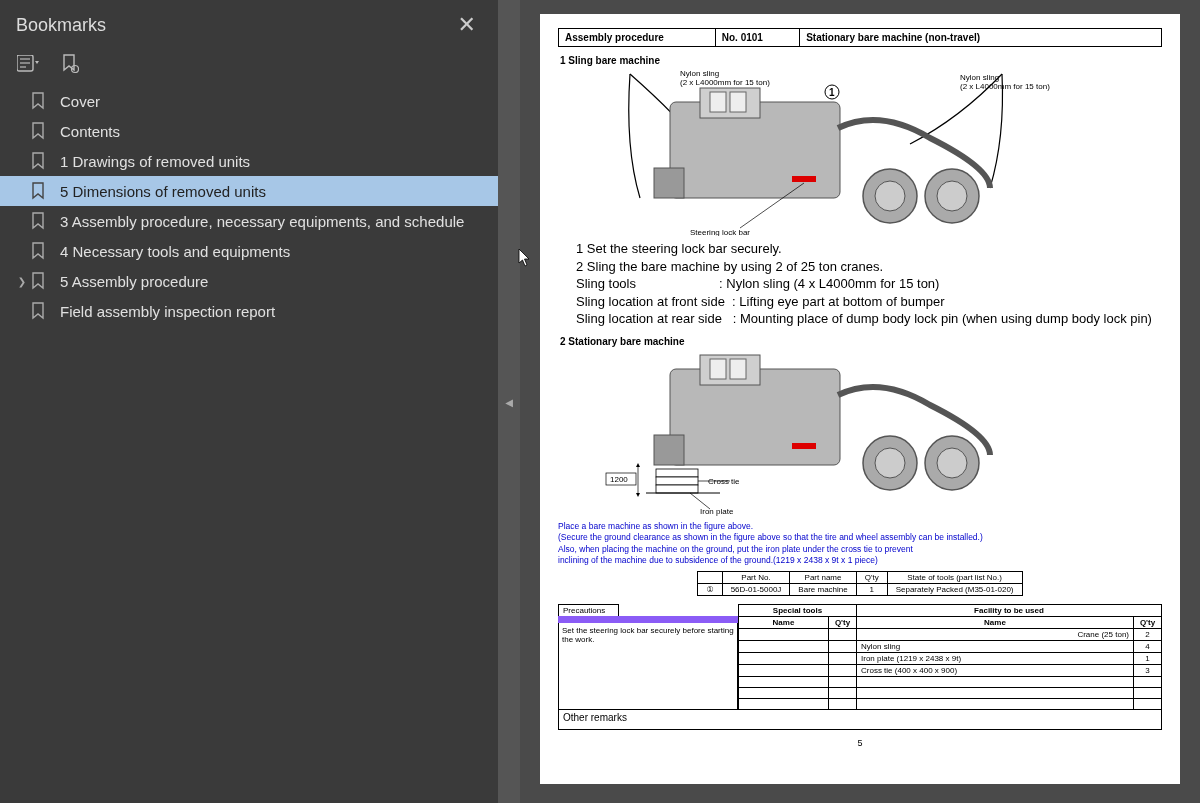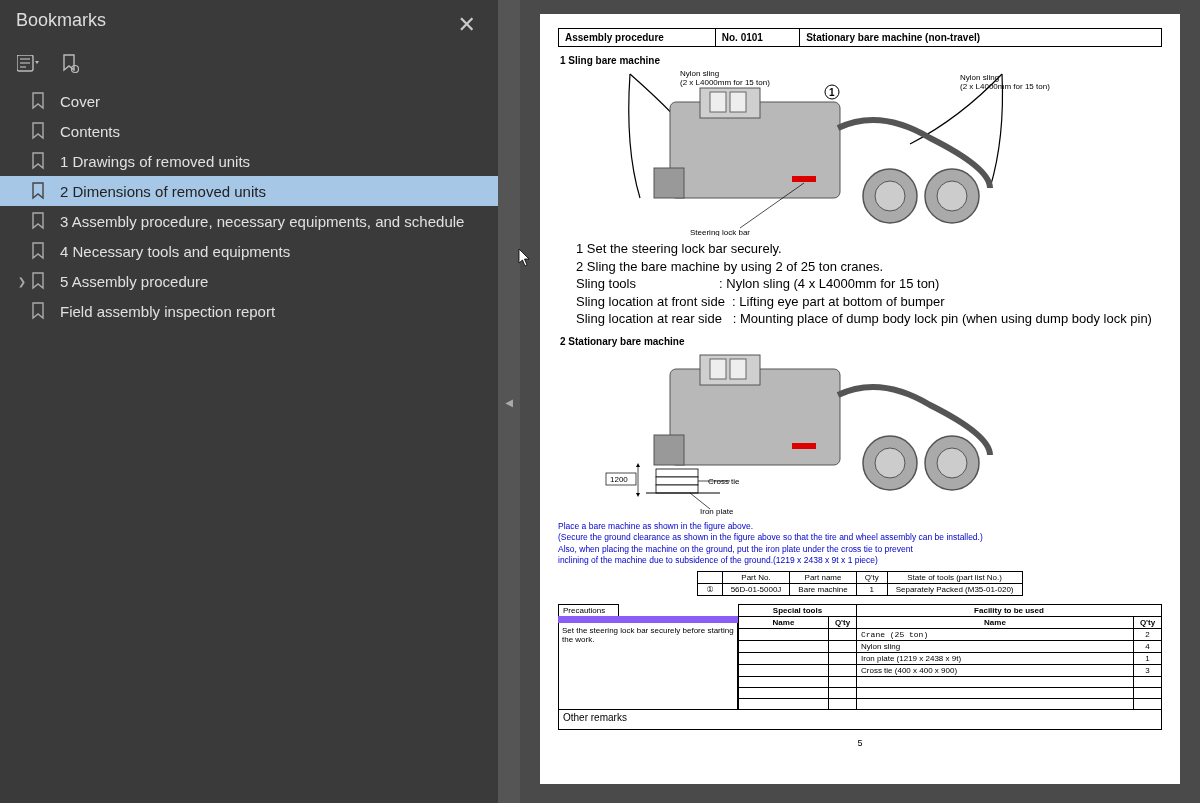--- a/index.html
+++ b/index.html
@@ -1,18 +1,18 @@
 <!DOCTYPE html>
 <html><head>
 <meta charset="utf-8">
 <style>
 * { box-sizing: border-box; margin: 0; padding: 0; }
 body { font-family: "Segoe UI", Arial, sans-serif; background: #1a1a1a; width: 1200px; height: 803px; overflow: hidden; display: flex; }
 .sidebar { width: 498px; height: 100%; background: #3a3a3a; color: #e0e0e0; display: flex; flex-direction: column; position: relative; }
-.sidebar-header { display: flex; justify-content: space-between; padding: 10px 16px 8px 16px; }
+.sidebar-header { display: flex; justify-content: space-between; align-items: center; padding: 10px 16px 8px 16px; }
 .sidebar-title { font-size: 18px; font-weight: 400; color: #ddd; }
 .close-btn { font-size: 22px; color: #ccc; cursor: pointer; padding: 2px 6px; }
 .toolbar { padding: 4px 16px 10px 16px; display: flex; gap: 18px; }
 .toolbar-icon { width: 24px; height: 24px; display: flex; align-items: center; justify-content: center; color: #bbb; }
 .bookmarks { flex: 1; overflow-y: auto; }
 .bookmark-item { display: flex; align-items: center; padding: 6px 10px 6px 14px; cursor: pointer; font-size: 15px; }
 .bookmark-item.selected { background: #a7c7e7; color: #222; }
 .bookmark-item .chev { width: 16px; text-align: center; color: #aaa; font-size: 10px; }
 .bookmark-item .bm-icon { width: 18px; height: 18px; margin-right: 12px; flex-shrink: 0; }
 .bookmark-item .bm-label { flex: 1; white-space: nowrap; overflow: hidden; text-overflow: ellipsis; }
@@ -88,21 +88,21 @@
         <span class="bm-icon"><svg class="bm-svg" width="16" height="18" viewBox="0 0 16 18">
             <path d="M3 1 L13 1 L13 16 L8 12 L3 16 Z"></path>
           </svg></span>
         <span class="bm-label">1 Drawings of removed units</span>
       </div>
       <div class="bookmark-item selected">
         <span class="chev" style="transform: rotate(0deg);"></span>
         <span class="bm-icon"><svg class="bm-svg" width="16" height="18" viewBox="0 0 16 18">
             <path d="M3 1 L13 1 L13 16 L8 12 L3 16 Z"></path>
           </svg></span>
-        <span class="bm-label">2 Dimensions of removed units</span>
+        <span class="bm-label">5 Dimensions of removed units</span>
       </div>
       <div class="bookmark-item">
         <span class="chev" style="transform: rotate(0deg);"></span>
         <span class="bm-icon"><svg class="bm-svg" width="16" height="18" viewBox="0 0 16 18">
             <path d="M3 1 L13 1 L13 16 L8 12 L3 16 Z"></path>
           </svg></span>
         <span class="bm-label">3 Assembly procedure, necessary equipments, and schedule</span>
       </div>
       <div class="bookmark-item">
         <span class="chev" style="transform: rotate(0deg);"></span>
@@ -264,21 +264,21 @@
           <th style="width:90px">Name</th>
           <th style="width:28px">Q'ty</th>
           <th>Name</th>
           <th style="width:28px">Q'ty</th>
         </tr>
         </tbody>
           <tbody id="tools-rows">
             <tr>
               <td style="text-align: left; height: 11px;"></td>
               <td style="text-align: center; height: 11px;"></td>
-              <td style="text-align: left; height: 11px; font-family: Liberation Mono, monospace;">Crane (25 ton)</td>
+              <td style="text-align: right; height: 11px;">Crane (25 ton)</td>
               <td style="text-align: center; height: 11px;">2</td>
             </tr>
             <tr>
               <td style="text-align: left; height: 11px;"></td>
               <td style="text-align: center; height: 11px;"></td>
               <td style="text-align: left; height: 11px;">Nylon sling</td>
               <td style="text-align: center; height: 11px;">4</td>
             </tr>
             <tr>
               <td style="text-align: left; height: 11px;"></td>

